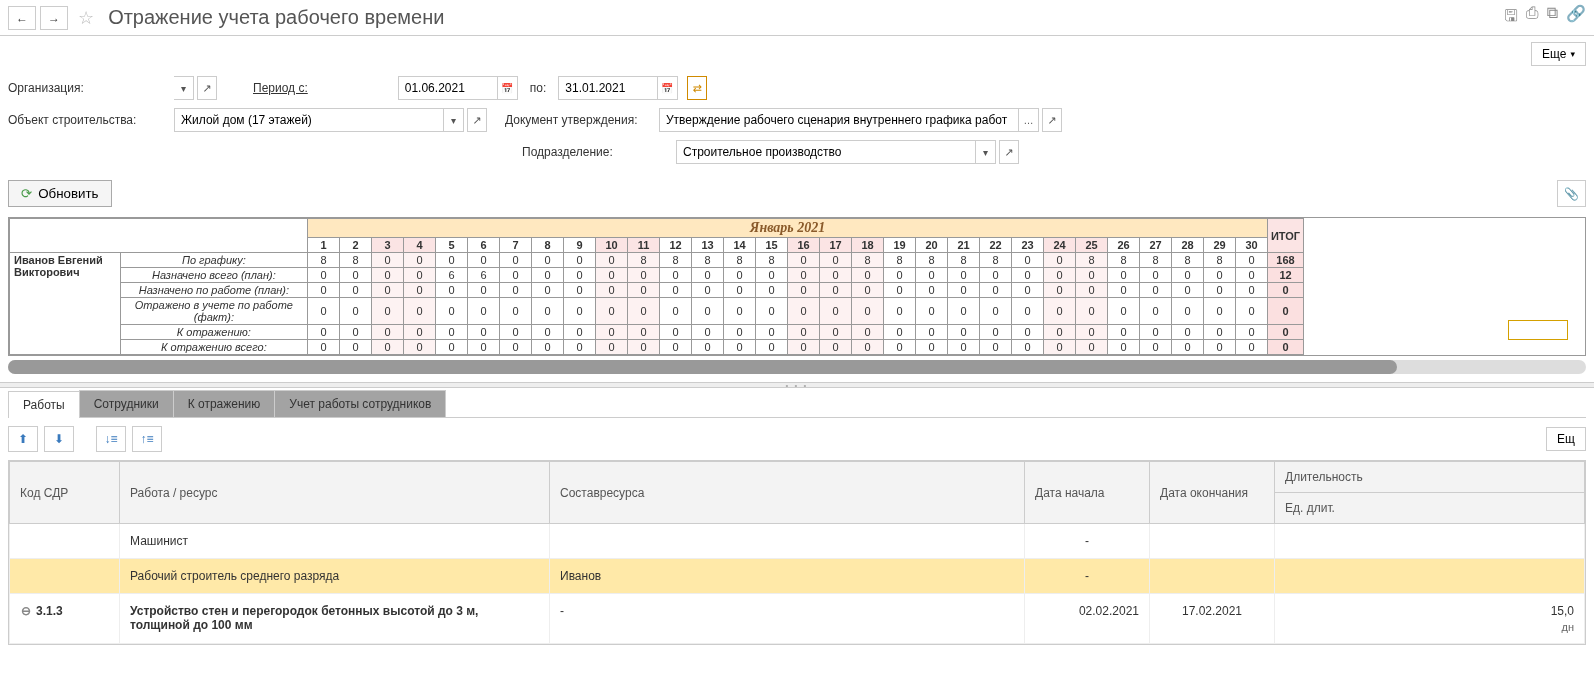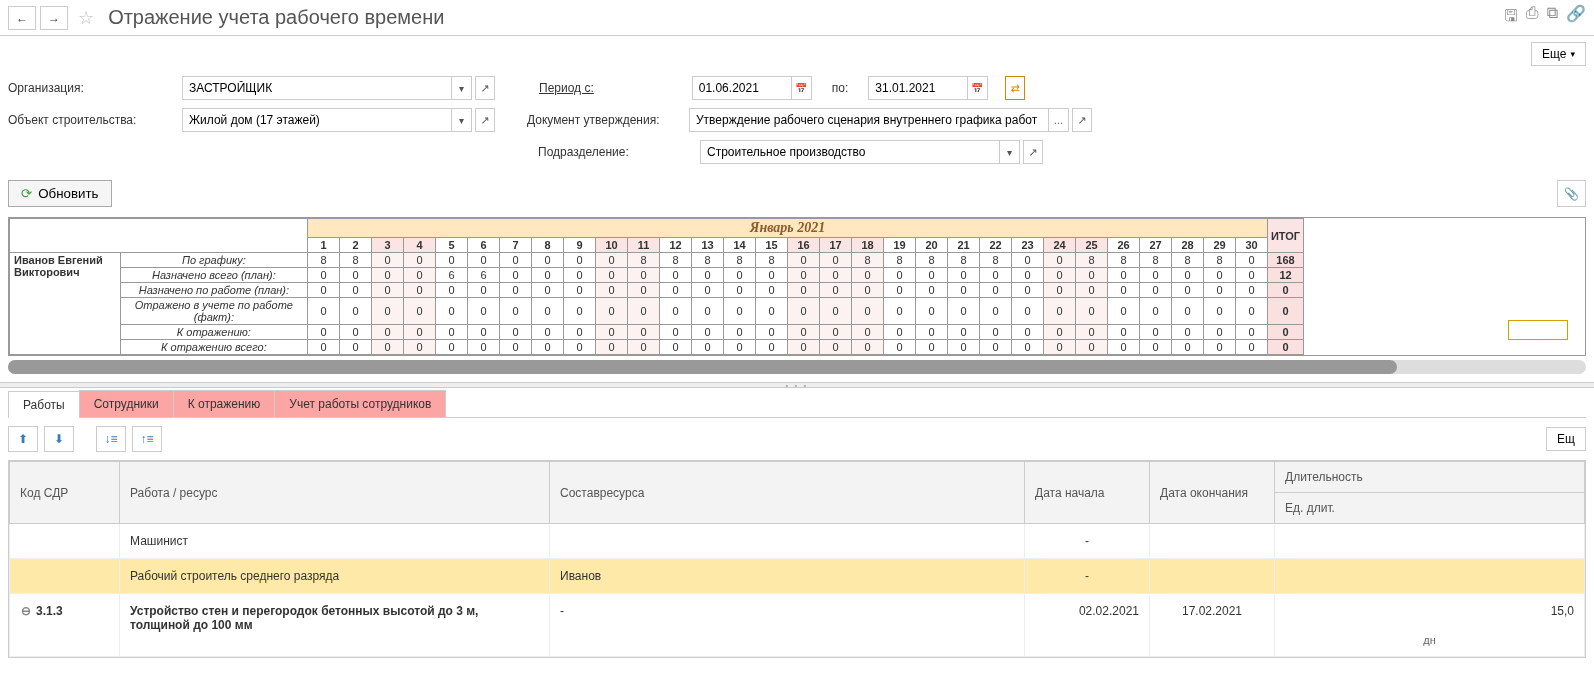--- a/index.html
+++ b/index.html
@@ -6,21 +6,21 @@
 body{font-family:Arial,sans-serif;font-size:12px;color:#333;background:#fff;width:1594px;}
 .topbar{display:flex;align-items:center;padding:4px 8px;border-bottom:1px solid #ccc;gap:4px;}
 .nav-btn{width:28px;height:24px;border:1px solid #ccc;background:#fff;display:flex;align-items:center;justify-content:center;cursor:pointer;}
 .star-icon{color:#bbb;font-size:18px;margin:0 6px;}
 .page-title{font-size:20px;color:#555;margin-left:4px;}
 .top-icons{margin-left:auto;display:flex;gap:8px;}
 .top-icons span{color:#888;font-size:16px;cursor:pointer;}
 .eshche-row{display:flex;justify-content:flex-end;padding:6px 8px;}
 .btn{border:1px solid #ccc;background:#fff;padding:4px 10px;cursor:pointer;font-size:12px;display:inline-flex;align-items:center;gap:4px;}
 .filters{padding:4px 8px;}
-.frow{display:flex;align-items:center;margin-bottom:8px;gap:14px;}
+.frow{display:flex;align-items:center;margin-bottom:8px;gap:6px;}
 .flabel{width:160px;}
 .input-combo{display:flex;align-items:center;}
 .txt-input{border:1px solid #ccc;height:24px;padding:2px 6px;font-size:12px;}
 .combo-btn{width:20px;height:24px;border:1px solid #ccc;border-left:none;background:#fff;display:flex;align-items:center;justify-content:center;cursor:pointer;font-size:10px;color:#555;}
 .combo-btn2{width:20px;height:24px;border:1px solid #ccc;background:#fff;margin-left:3px;display:flex;align-items:center;justify-content:center;cursor:pointer;font-size:11px;color:#555;}
 .date-input{width:100px;}
 .period-label{margin-left:30px;text-decoration:underline;}
 .sublabel{width:148px;}
 .refresh-row{padding:4px 8px 10px;display:flex;}
 .refresh-btn{border:1px solid #aaa;background:#f5f5f5;padding:5px 12px;cursor:pointer;display:inline-flex;align-items:center;gap:6px;}
@@ -35,21 +35,21 @@
 .day-hdr.weekend{background:#fbe4e4;}
 .itog{background:#fbe4e4;width:36px;font-weight:bold;}
 .empname{text-align:left!important;padding-left:4px!important;font-weight:bold;width:110px;vertical-align:top;}
 .rowlabel{text-align:right;padding-right:4px;font-style:italic;}
 .itog-cell{background:#fbe0e0;font-weight:bold;}
 .scrollbar-fake{height:14px;background:#ddd;margin:4px 8px 8px;border-radius:7px;position:relative;}
 .scrollbar-thumb{position:absolute;left:0;top:0;height:14px;width:88%;background:#999;border-radius:7px;}
 .yellow-box{width:60px;height:20px;border:1px solid #d4a000;position:absolute;right:18px;margin-top:-36px;background:#fff;}
 .splitter{height:6px;background:#eee;border-top:1px solid #ccc;border-bottom:1px solid #ccc;margin:2px 0;display:flex;align-items:center;justify-content:center;color:#aaa;font-size:8px;letter-spacing:2px;}
 .tabs{display:flex;border-bottom:1px solid #ccc;margin:0 8px;}
-.tab{padding:6px 14px;border:1px solid #ccc;border-bottom:none;background:#fca5a5;cursor:pointer;margin-right:-1px;}
+.tab{padding:6px 14px;border:1px solid #ccc;border-bottom:none;background:#a3a3a3;cursor:pointer;margin-right:-1px;}
 .tab.active{background:#fff;position:relative;top:1px;}
 .toolbar2{display:flex;gap:6px;padding:8px;align-items:center;}
 .icon-btn{width:30px;height:26px;border:1px solid #ccc;background:#fff;display:flex;align-items:center;justify-content:center;cursor:pointer;color:#3a7abd;}
 .btable-wrap{margin:0 8px;border:1px solid #ccc;}
 .btable{width:100%;border-collapse:collapse;font-size:12px;}
 .btable th{background:#f3f3f3;border:1px solid #ccc;padding:8px 10px;text-align:left;font-weight:normal;color:#555;}
 .btable td{border:1px solid #eee;padding:10px;vertical-align:top;}
 .btable tr.hl td{background:#ffe9a8;}
 .col-code{width:110px;}
 .col-work{width:430px;}
@@ -79,21 +79,20 @@
   <button class="btn">
       <span>Еще</span> 
       <span style="font-size:9px;">▾</span>
     </button>
 </div>
 
 <div class="filters">
   <div class="frow">
     <span class="flabel">Организация:</span>
     <div class="input-combo">
-      <input class="txt-input" style="width: 270px;" value="ЗАСТРОЙЩИК">
       <div class="combo-btn">▾</div>
       <div class="combo-btn2">↗</div>
     </div>
     <span class="period-label">Период с:</span>
     <div class="input-combo" style="margin-left:84px">
       <input class="txt-input date-input" value="01.06.2021" style="">
       <div class="combo-btn">📅</div>
     </div>
     <span style="margin:0 6px">по:</span>
     <div class="input-combo">
@@ -103,21 +102,21 @@
     <div class="combo-btn2" style="color:#d08a00;border-color:#d08a00">⇄</div>
   </div>
 
   <div class="frow">
     <span class="flabel">Объект строительства:</span>
     <div class="input-combo">
       <input class="txt-input" style="width: 270px;" value="Жилой дом (17 этажей)">
       <div class="combo-btn">▾</div>
       <div class="combo-btn2">↗</div>
     </div>
-    <span class="sublabel" style="margin-left:18px">Документ утверждения:</span>
+    <span class="sublabel" style="margin-left:12px">Документ утверждения:</span>
     <div class="input-combo">
       <input class="txt-input" style="width: 360px;" value="Утверждение рабочего сценария внутреннего графика работ">
       <div class="combo-btn">…</div>
       <div class="combo-btn2">↗</div>
     </div>
   </div>
 
   <div class="frow">
     <span class="flabel"></span>
     <span style="width:312px"></span>
@@ -445,17 +444,17 @@
           <td style="text-align:center">-</td>
           <td style="text-align:center"></td>
           <td style="text-align:right"></td>
         </tr>
         <tr>
           <td style="font-weight:bold;"><span class="expand-icon">⊖</span>3.1.3</td>
           <td style="font-weight:bold;">Устройство стен и перегородок бетонных высотой до 3 м, толщиной до 100 мм</td>
           <td>-</td>
           <td style="text-align:right">02.02.2021</td>
           <td style="text-align:center">17.02.2021</td>
-          <td style="text-align:right">15,0<div style="text-align:center;font-size:11px;color:#666;margin-top:16px">дн</div></td>
+          <td style="text-align:right">15,0<div style="font-size:11px;color:#666;margin-top:3px">дн</div></td>
         </tr>
       </tbody>
   </table>
 </div>
 
 </body></html>

